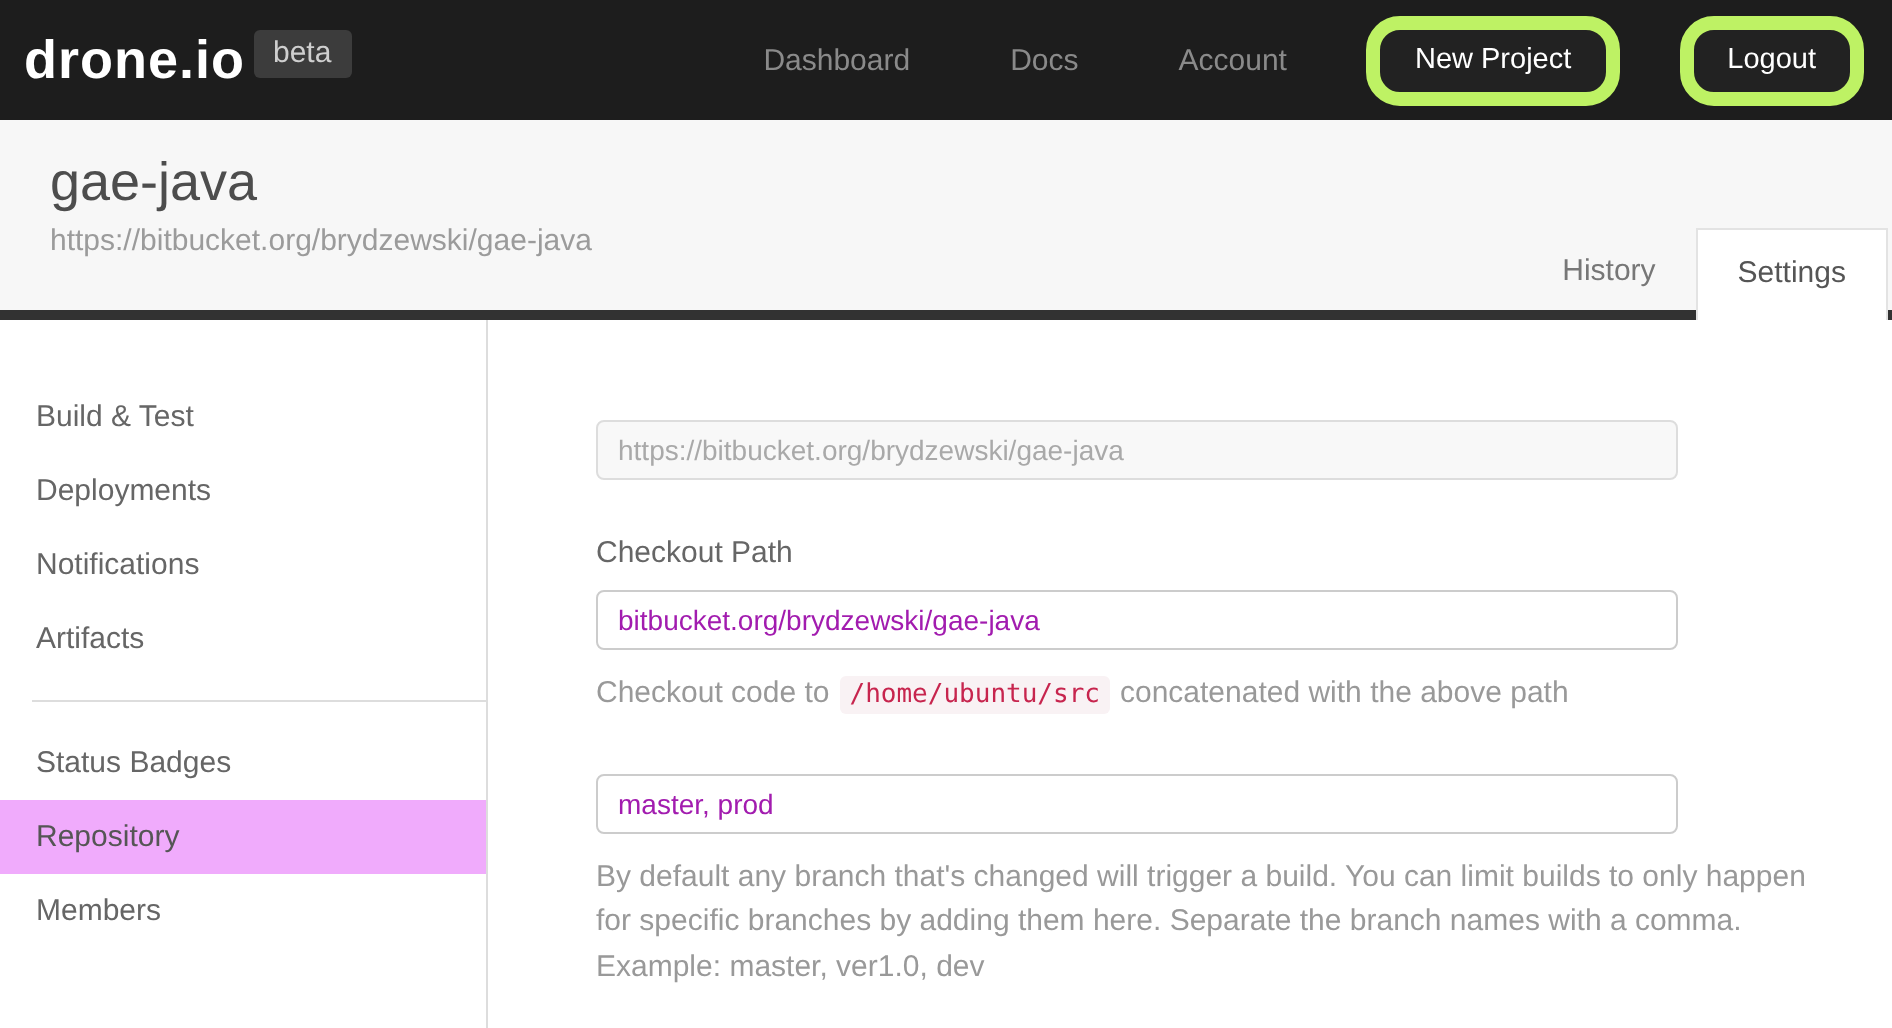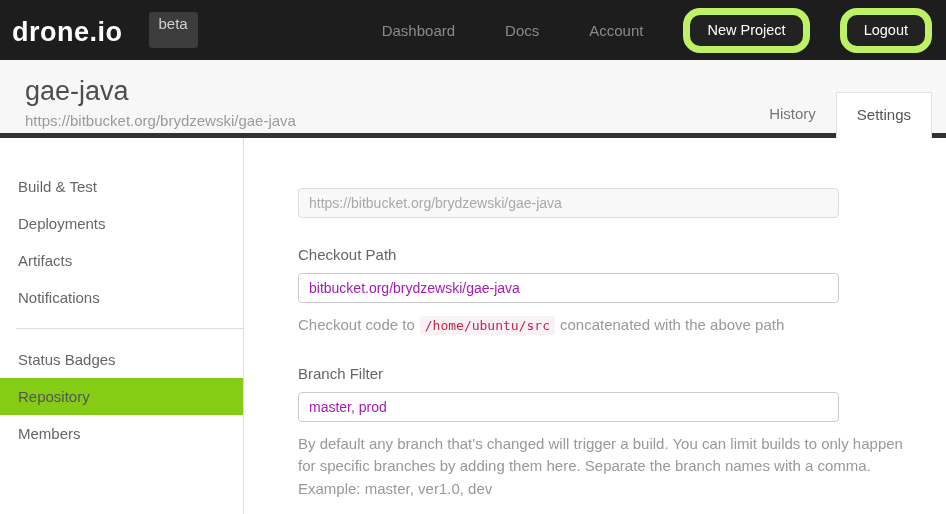--- a/index.html
+++ b/index.html
@@ -8,66 +8,66 @@
     font-family: "Liberation Sans", "DejaVu Sans", sans-serif;
     background: #fff;
   }
 
   
   .navbar {
     height: 60px; background: #1d1d1d;
     display: flex; align-items: center; justify-content: space-between;
     padding: 0 14px 0 12px;
   }
-  .logo-wrap { display: flex; align-items: flex-end; gap: 26px; }
+  .logo-wrap { display: flex; align-items: flex-start; gap: 4px; }
   .logo {
     color: #fff; font-size: 27px; font-weight: bold; letter-spacing: .5px;
     cursor: pointer;
   }
   .beta-badge {
     background: #3c3c3c; color: #cfcfcf; font-size: 15px;
-    padding: 3px 10px 16px; border-radius: 3px;
+    padding: 3px 10px 4px; border-radius: 3px;
   }
   .nav-right { display: flex; align-items: center; gap: 30px; }
   .nav-link {
     color: #8a8a8a; font-size: 15px; text-decoration: none;
     padding: 0 10px; cursor: pointer;
   }
   .nav-btn {
     background: #222; color: #fff; font-size: 14.5px;
     border: 7px solid #bef264; border-radius: 17px;
     padding: 7px 17px 8px; cursor: pointer;
     font-family: inherit;
   }
 
   
   .header {
-    position: relative; height: 78px; background: #f7f7f7;
+    position: relative; height: 100px; background: #f7f7f7;
     border-bottom: 5px solid #323232;
     padding: 16px 0 0 25px;
   }
   .page-title { font-size: 27px; font-weight: normal; color: #4d4d4d; }
   .page-subtitle { font-size: 15px; color: #9b9b9b; margin-top: 5px; }
-  .tabs { position: absolute; right: 14px; bottom: -5px; display: flex; }
+  .tabs { position: absolute; right: 2px; bottom: -5px; display: flex; }
   .tab {
     padding: 13px 20px 15px; font-size: 15px; color: #777;
     cursor: pointer;
   }
   .tab.active {
     background: #fff; color: #555;
     border: 1px solid #e3e3e3; border-bottom: none;
   }
 
   
   .content { display: flex; min-height: 364px; }
   .sidebar { width: 243px; padding-top: 30px; flex: none; }
   .side-item {
     padding: 10px 18px; font-size: 15px; color: #666; cursor: pointer;
   }
-  .side-item.active { background: #84cc16; color: #555; }
+  .side-item.active { background: #f0abfc; color: #555; }
   .side-divider {
     border: none; border-top: 1px solid #ddd;
     margin: 12px 0 12px 16px;
   }
   .main {
     flex: 1; border-left: 1px solid #ddd;
     padding: 50px 40px 20px 54px;
   }
   .form-group { margin-bottom: 28px; }
   .field-label { display: block; font-size: 15px; color: #666; margin-bottom: 10px; }
@@ -114,40 +114,39 @@
     <div class="tab">History</div>
     <div class="tab active">Settings</div>
   </div>
 </div>
 
 <div class="content">
 
   <div class="sidebar">
     <div class="side-item">Build &amp; Test</div>
     <div class="side-item">Deployments</div>
+    <div class="side-item">Notifications</div>
     <div class="side-item">Artifacts</div>
-    <div class="side-item">Notifications</div>
     <hr class="side-divider">
     <div class="side-item">Status Badges</div>
     <div class="side-item active">Repository</div>
     <div class="side-item">Members</div>
   </div>
 
   <div class="main">
 
     <div class="form-group">
       <input class="text-input disabled" type="text" disabled="" value="https://bitbucket.org/brydzewski/gae-java" style="">
     </div>
 
     <div class="form-group">
       <label class="field-label">Checkout Path</label>
       <input class="text-input" type="text" value="bitbucket.org/brydzewski/gae-java" style="">
       <div class="help-text"><span>Checkout code to</span><span class="code-chip">/home/ubuntu/src</span><span>concatenated with the above path</span></div>
     </div>
 
     <div class="form-group">
-      <label class="field-label">Branch Filter</label>
       <input class="text-input" type="text" value="master, prod" style="">
       <div class="help-text">By default any branch that's changed will trigger a build. You can limit builds to only happen for specific branches by adding them here. Separate the branch names with a comma. Example: master, ver1.0, dev</div>
     </div>
 
   </div>
 </div>
 
 </body></html>

